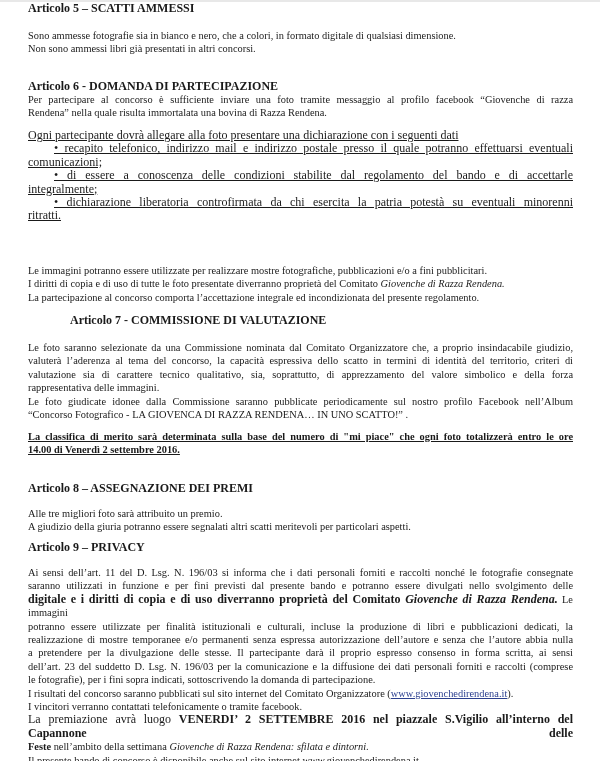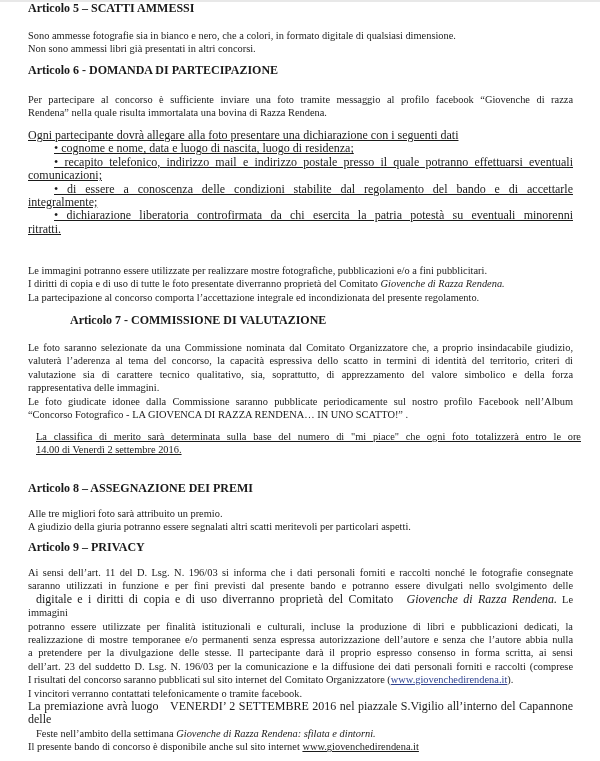--- a/index.html
+++ b/index.html
@@ -8,49 +8,48 @@
       font-family: "Liberation Serif", "DejaVu Serif", serif;
       color: #1a1a1a; font-size: 10.4px; line-height: 13.4px;
     }
     .topbar { position: absolute; left: 0; top: 0; width: 600px; height: 2px; background: #e8e8e8; }
     .page { position: absolute; left: 28px; top: 0; width: 545px; }
     .h { font-weight: bold; font-size: 12px; position: absolute; left: 0; white-space: nowrap; }
     .p { position: absolute; left: 0; width: 545px; text-align: justify; }
     .line { display: block; white-space: nowrap; }
     .just { display: block; text-align: justify; text-align-last: justify; }
     .u { text-decoration: underline; }
-    .b { font-weight: normal; margin-left: 8px; }
+    .b { font-weight: bold; }
     .i { font-style: italic; }
     .big { font-size: 12px; line-height: 13.4px; }
     .indent { padding-left: 26px; }
     a.link { color: #2b3f8f; text-decoration: underline; }
     a.link2 { color: #1a1a1a; text-decoration: underline; }
   </style>
 </head>
 <body>
 
 <div class="topbar"></div>
 
 <div class="page">
 
   <div class="h" style="top:2px;">Articolo 5 – SCATTI AMMESSI</div>
   <div class="p" style="top:29px;">
     <span class="line">Sono ammesse fotografie sia in bianco e nero, che a colori, in formato digitale di qualsiasi dimensione.</span>
     <span class="line">Non sono ammessi libri già presentati in altri concorsi.</span>
   </div>
 
-  <div class="h" style="top:64px;">Articolo 6 - DOMANDA DI PARTECIPAZIONE</div>
+  <div class="h" style="top:80px;">Articolo 6 - DOMANDA DI PARTECIPAZIONE</div>
   <div class="p" style="top:93px;">
     <span class="just">Per partecipare al concorso è sufficiente inviare una foto tramite messaggio al profilo facebook “Giovenche di razza</span>
     <span class="line">Rendena” nella quale risulta immortalata una bovina di Razza Rendena.</span>
   </div>
 
   <div class="p big u" style="top:129px;">
     <span class="line">Ogni partecipante dovrà allegare alla foto presentare una dichiarazione con i seguenti dati</span>
-    <span class="line indent">• cognome e nome, data e luogo di nascita, luogo di residenza;</span>
     <span class="just indent">• recapito telefonico, indirizzo mail e indirizzo postale presso il quale potranno effettuarsi eventuali</span>
     <span class="line">comunicazioni;</span>
     <span class="just indent">• di essere a conoscenza delle condizioni stabilite dal regolamento del bando e di accettarle</span>
     <span class="line">integralmente;</span>
     <span class="just indent">• dichiarazione liberatoria controfirmata da chi esercita la patria potestà su eventuali minorenni</span>
     <span class="line">ritratti.</span>
   </div>
 
   <div class="p" style="top:264px;">
     <span class="line">Le immagini potranno essere utilizzate per realizzare mostre fotografiche, pubblicazioni e/o a fini pubblicitari.</span>
@@ -80,20 +79,21 @@
 
   <div class="h" style="top:541px;">Articolo 9 – PRIVACY</div>
   <div class="p" style="top:566px;">
     <span class="just">Ai sensi dell’art. 11 del D. Lsg. N. 196/03 si informa che i dati personali forniti e raccolti nonché le fotografie consegnate</span>
     <span class="just">saranno utilizzati in funzione e per fini previsti dal presente bando e potranno essere divulgati nello svolgimento delle</span>
     <span class="just"><span class="b big">digitale e i diritti di copia e di uso diverranno proprietà del Comitato </span><span class="b i big">Giovenche di Razza Rendena.</span><span> Le immagini</span></span>
     <span class="just">potranno essere utilizzate per finalità istituzionali e culturali, incluse la produzione di libri e pubblicazioni dedicati, la</span>
     <span class="just">realizzazione di mostre temporanee e/o permanenti senza espressa autorizzazione dell’autore e senza che l’autore abbia nulla</span>
     <span class="just">a pretendere per la divulgazione delle stesse. Il partecipante darà il proprio espresso consenso in forma scritta, ai sensi</span>
     <span class="just">dell’art. 23 del suddetto D. Lsg. N. 196/03 per la comunicazione e la diffusione dei dati personali forniti e raccolti (comprese</span>
+    <span class="line">le fotografie), per i fini sopra indicati, sottoscrivendo la domanda di partecipazione.</span>
     <span class="line"><span>I risultati del concorso saranno pubblicati sul sito internet del Comitato Organizzatore (</span><a class="link" href="#">www.giovenchedirendena.it</a><span>).</span></span>
     <span class="line">I vincitori verranno contattati telefonicamente o tramite facebook.</span>
     <span class="just big"><span>La premiazione avrà luogo </span><span class="b">VENERDI’ 2 SETTEMBRE 2016 nel piazzale S.Vigilio all’interno del Capannone delle</span></span>
     <span class="line"><span class="b">Feste</span><span> nell’ambito della settimana </span><span class="i">Giovenche di Razza Rendena: sfilata e dintorni.</span></span>
     <span class="line"><span>Il presente bando di concorso è disponibile anche sul sito internet </span><a class="link2" href="#">www.giovenchedirendena.it</a></span>
   </div>
 
 </div>
 
 </body></html>

